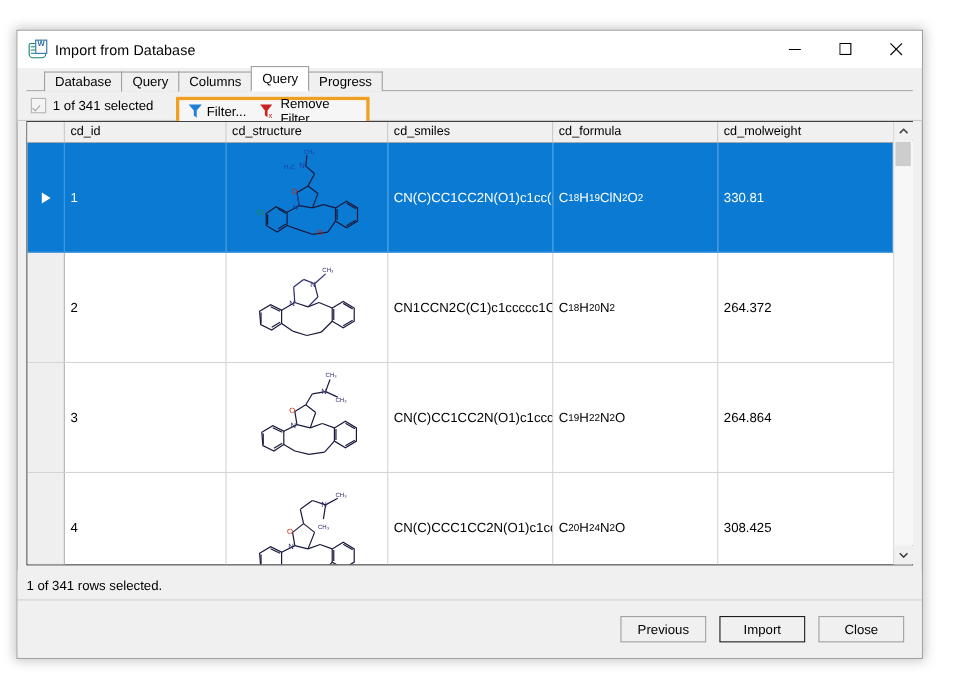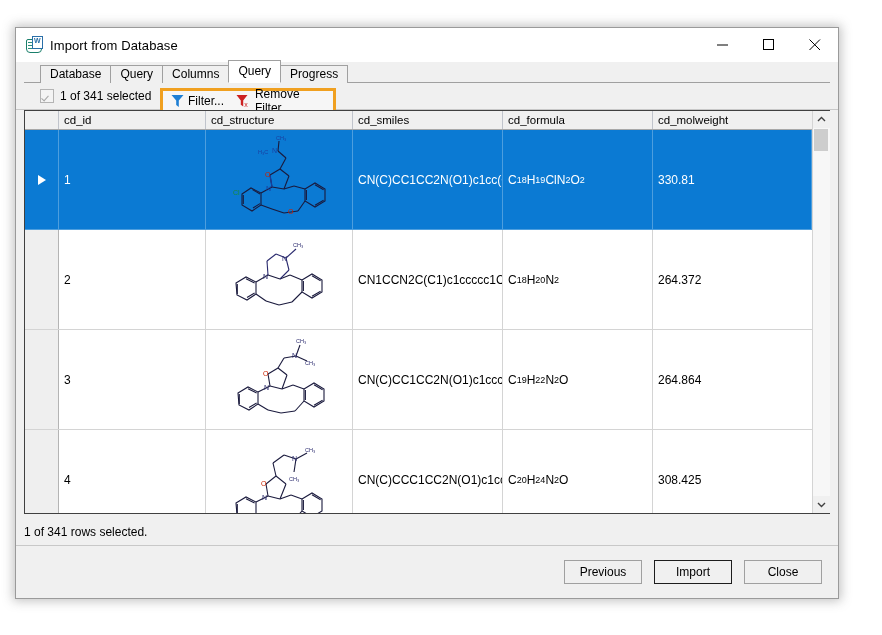--- a/index.html
+++ b/index.html
@@ -26,21 +26,21 @@
   
   .tabstrip{height:21px;display:flex;align-items:flex-end;padding-left:24px;background:#f0f0f0;flex:0 0 auto;position:relative;}
   .tabstrip:after{content:"";position:absolute;left:8px;right:8px;bottom:0;height:1px;background:#a0a0a0;}
   .tab{height:17px;line-height:17px;padding:0 9px;font-size:12px;color:#000;background:#f0f0f0;
       border:1px solid #a0a0a0;border-bottom:none;margin-right:-1px;position:relative;z-index:1;white-space:nowrap;}
   .tab.active{height:21px;line-height:20px;background:#ffffff;z-index:3;border-bottom:1px solid #ffffff;}
 
   
   .toolbar{height:26px;background:#f0f0f0;display:flex;align-items:center;padding-left:8px;
      flex:0 0 auto;position:relative;border-bottom:1px solid #c8c8c8;}
-  .chk-wrap{display:flex;align-items:center;margin-left:16px;}
+  .chk-wrap{display:flex;align-items:center;margin-left:4px;}
   .chk{width:12px;height:12px;border:1px solid #b4b4b4;background:#f4f4f4;position:relative;margin-right:6px;}
   .chk:after{content:"";position:absolute;left:2px;top:4px;width:3px;height:6px;border:solid #a6a6a6;border-width:0 1.6px 1.6px 0;transform:rotate(42deg);}
   .chk-label{font-size:12px;color:#000;}
 
   .hl-box{position:absolute;left:144px;top:5px;width:176px;height:26px;border:3px solid #f0a020;background:#f6f6f6;
      box-sizing:border-box;display:flex;align-items:center;}
   .tb-item{display:flex;align-items:center;padding:0 4px;margin-left:4px;}
   .tb-item .lbl{font-size:12px;color:#000000;margin-left:4px;}
 
   

